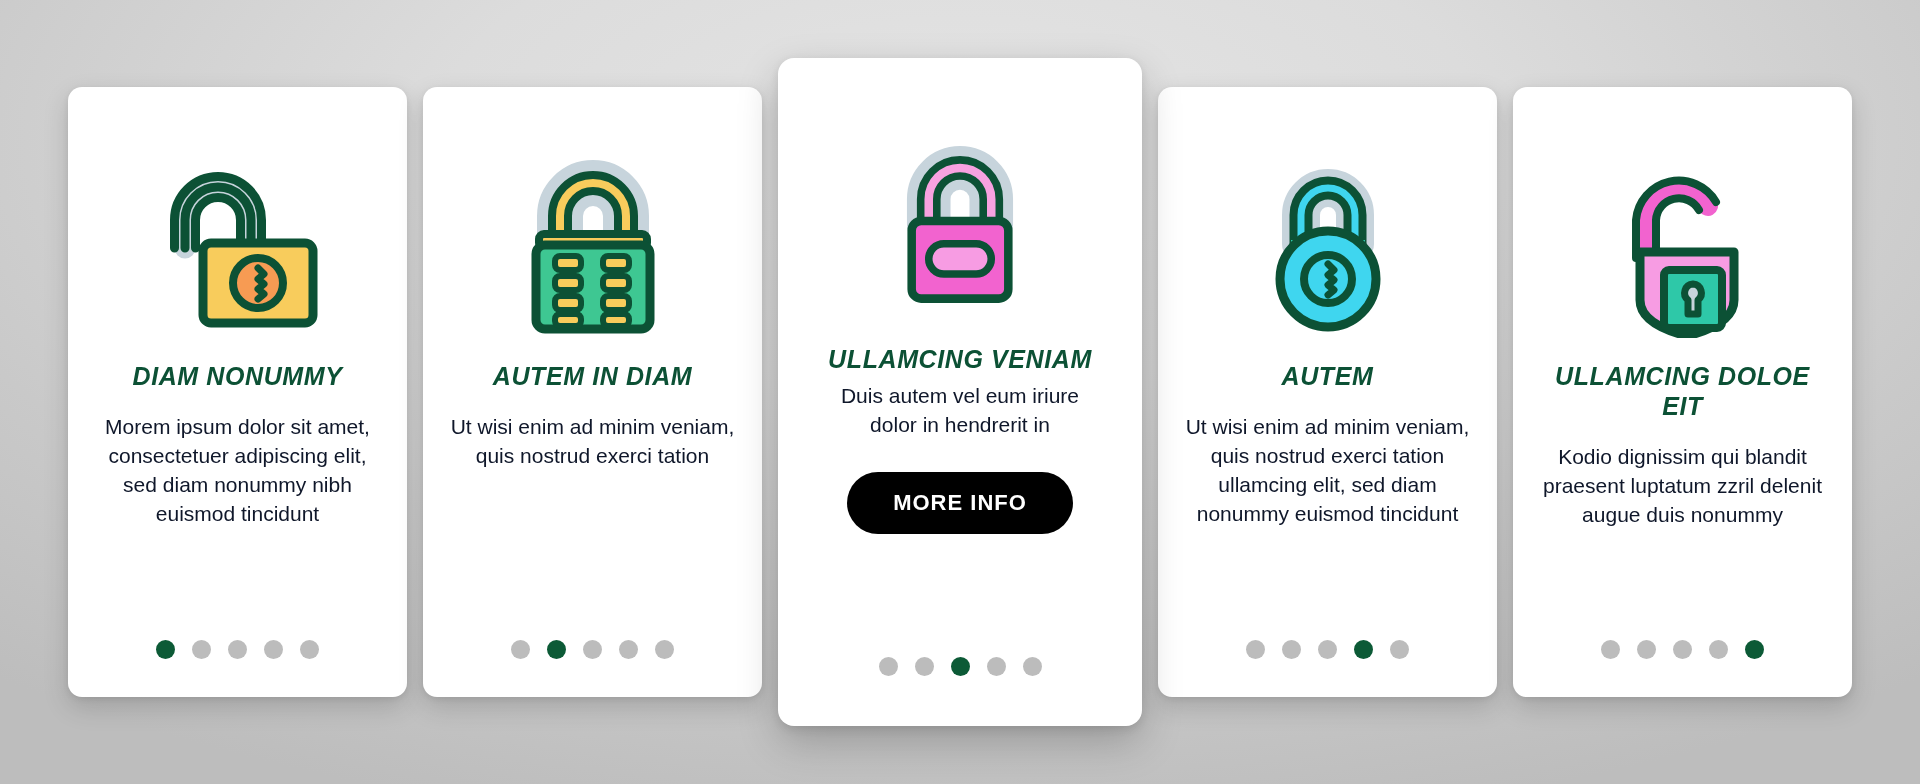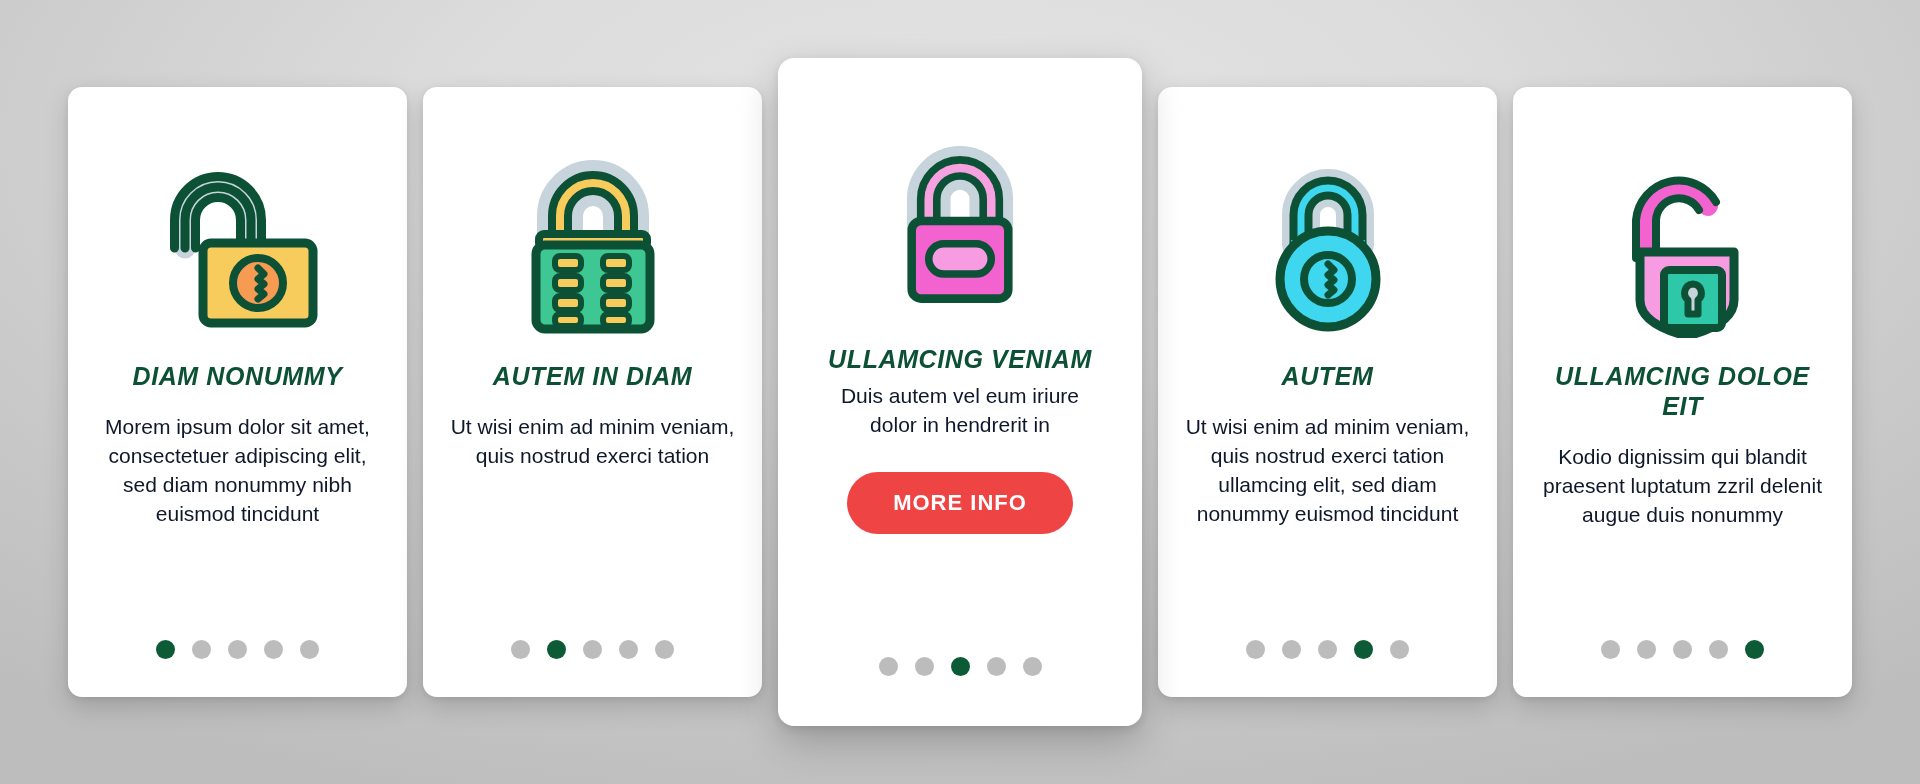--- a/index.html
+++ b/index.html
@@ -82,21 +82,21 @@
     font-size: 21px;
     line-height: 1.38;
     text-align: center;
     margin-top: 22px;
     max-width: 290px;
   }
   .card.featured .card-desc { max-width: 270px; margin-top: 8px; }
 
   .more-info-btn {
     margin-top: 32px;
-    background: #ef4444;
+    background: #000000;
     color: #ffffff;
     border: none;
     border-radius: 32px;
     padding: 0 46px;
     height: 62px;
     font-size: 22px;
     font-weight: bold;
     letter-spacing: 1px;
     font-family: "Liberation Sans", sans-serif;
     cursor: pointer;

